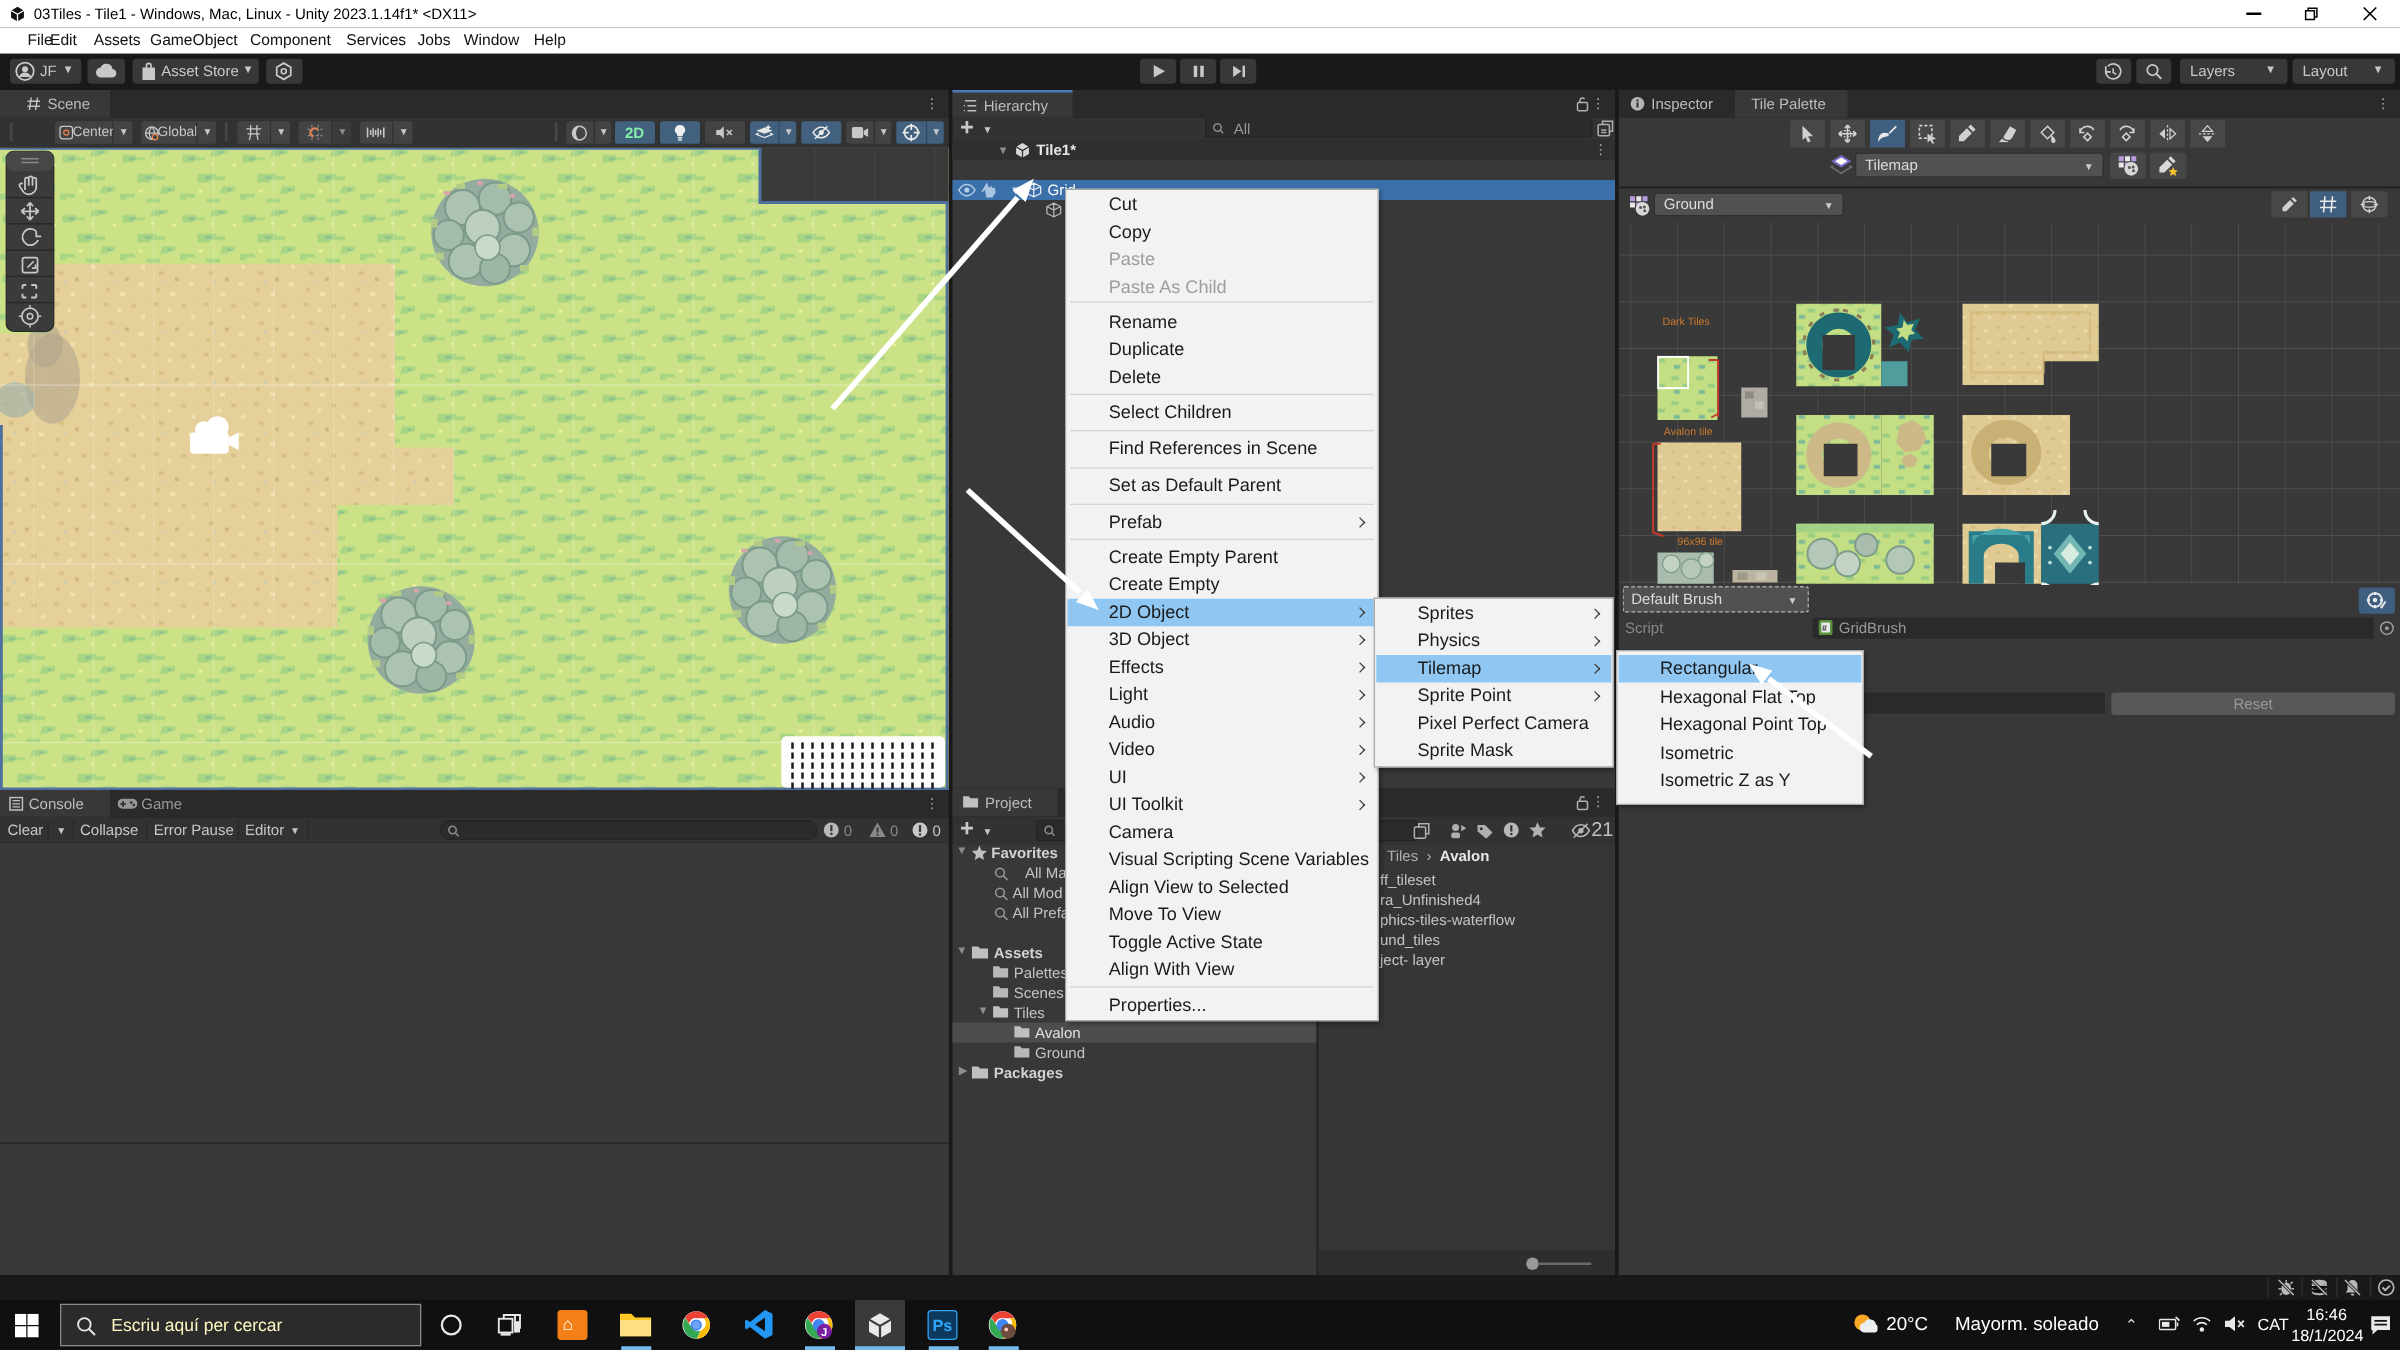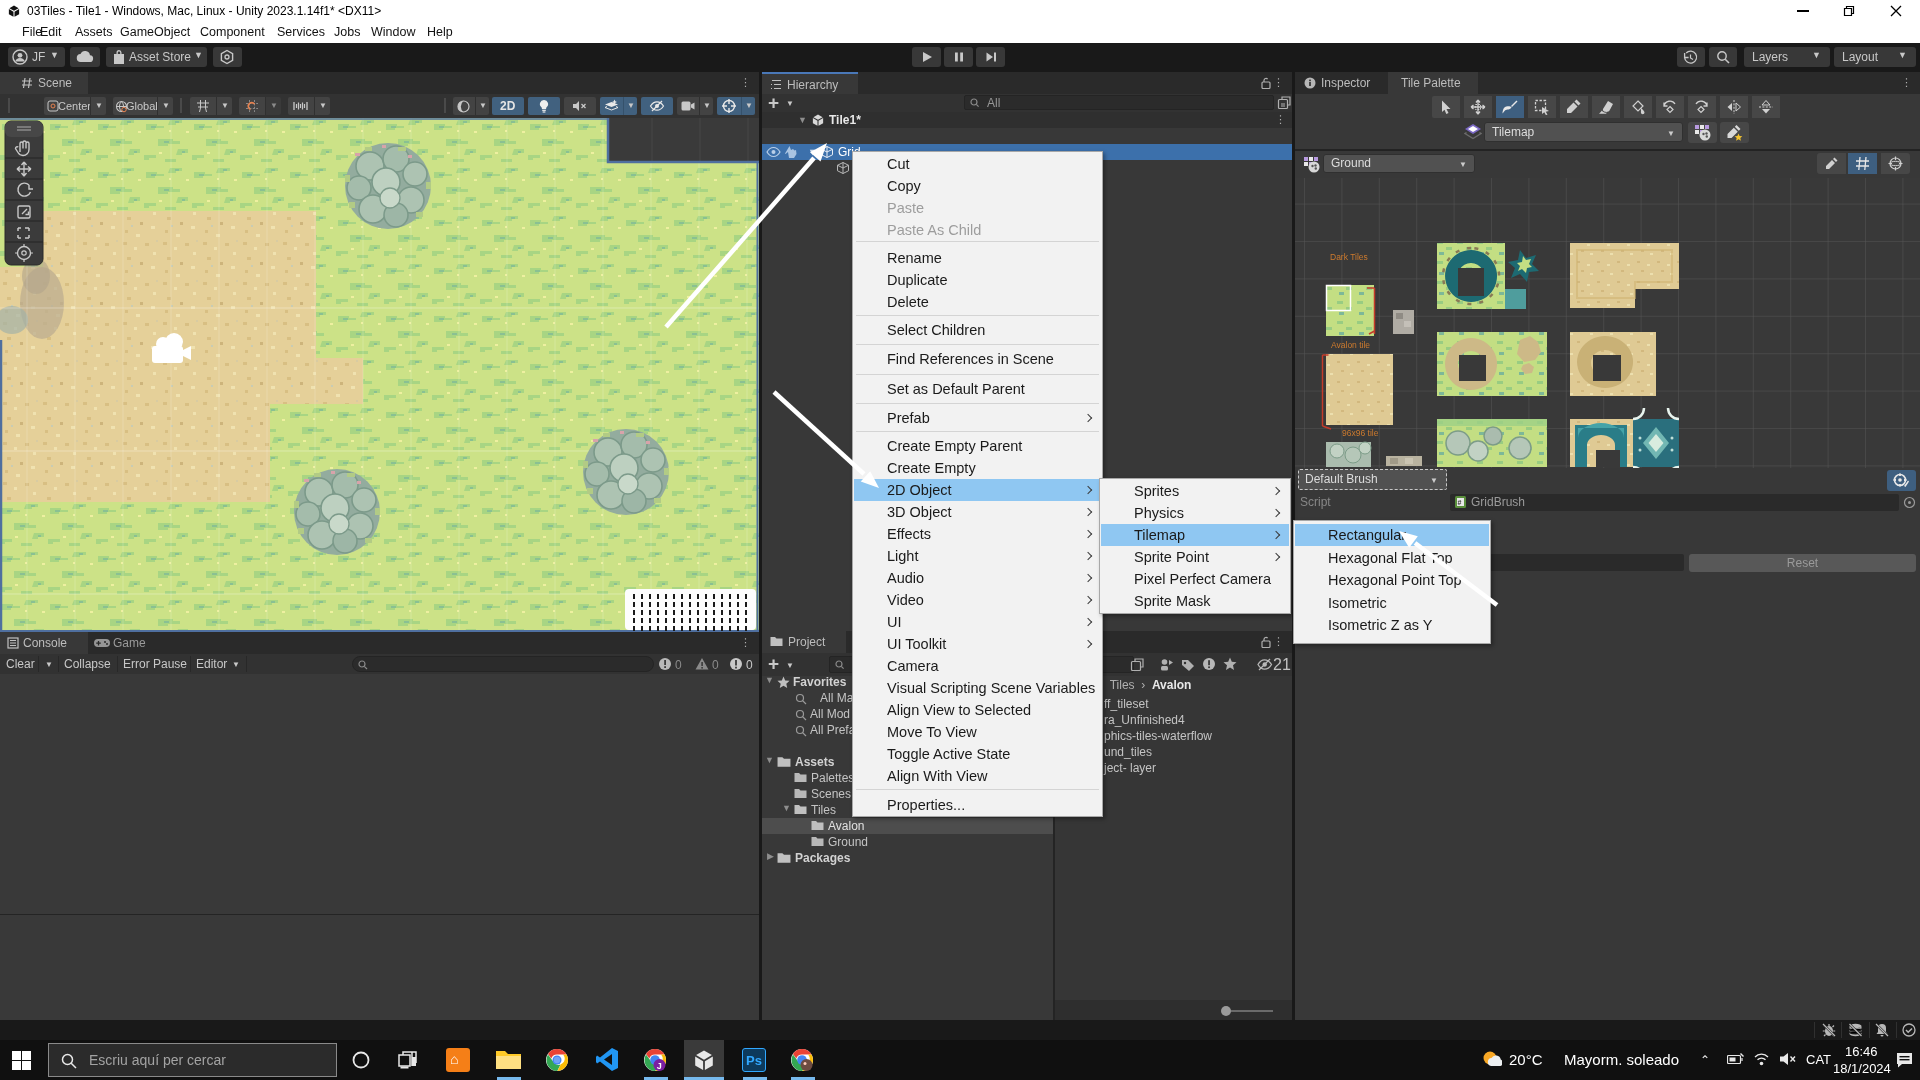--- a/index.html
+++ b/index.html
@@ -192,21 +192,21 @@
     <div class="abs" style="left:444px;top:4px;width:2px;height:15px;border-left:1px solid #4a4a4a;border-right:1px solid #4a4a4a"></div>
     <div class="abs" style="left:453px;top:3px;width:22px;height:18px;background:#434343;border-radius:2px 0 0 2px">
       <svg class="abs" style="left:3px;top:2px" width="15" height="15" viewBox="0 0 15 15">
           <circle cx="7.5" cy="7.5" r="5.5" fill="none" stroke="#c8c8c8" stroke-width="1.2"></circle>
           <path fill="#c8c8c8" d="M7.5 2 a5.5 5.5 0 0 0 0 11 a7 7 0 0 1 0 -11"></path>
         </svg>
     </div>
     <div class="abs" style="left:475px;top:3px;width:14px;height:18px;background:#434343;border-radius:0 2px 2px 0;border-left:1px solid #303030">
         <span class="abs" style="left:3px;top:4px;font-size:8px">▼</span>
       </div>
-    <div class="abs" style="left:492px;top:3px;width:32px;height:18px;background:#41617f;border-radius:2px;color:#e5e5e5;font-weight:bold">
+    <div class="abs" style="left:492px;top:3px;width:32px;height:18px;background:#41617f;border-radius:2px;color:#86efac;font-weight:bold">
         <span class="abs" style="left:8px;top:2px">2D</span>
       </div>
     <div class="abs" style="left:528px;top:3px;width:32px;height:18px;background:#41617f;border-radius:2px">
       <svg class="abs" style="left:10px;top:2px" width="12" height="14" viewBox="0 0 12 14">
           <path fill="#eee" d="M6 1 a4 4 0 0 1 2.5 7.2 L8 10 H4 L3.5 8.2 A4 4 0 0 1 6 1 Z"></path>
           <rect x="4.2" y="10.7" width="3.6" height="1.2" fill="#eee"></rect>
           <rect x="4.6" y="12.4" width="2.8" height="1.2" fill="#eee"></rect>
         </svg>
     </div>
     <div class="abs" style="left:564px;top:3px;width:32px;height:18px;background:#434343;border-radius:2px">
@@ -1095,21 +1095,21 @@
 
   <div id="taskbar" class="abs" style="left:0;top:1040px;width:1920px;height:40px;background:#101010">
     <svg class="abs" style="left:12px;top:11px" width="19" height="19" viewBox="0 0 19 19">
         <path fill="#ffffff" d="M0 0 H9 V9 H0 Z M10 0 H19 V9 H10 Z M0 10 H9 V19 H0 Z M10 10 H19 V19 H10 Z"></path>
       </svg>
     <div class="abs" style="left:48px;top:3px;width:289px;height:34px;background:#2b2b2b;border:1px solid #8a8a8a">
       <svg class="abs" style="left:12px;top:9px" width="16" height="16" viewBox="0 0 16 16">
           <circle cx="6.5" cy="6.5" r="5" fill="none" stroke="#e8e8e8" stroke-width="1.5"></circle>
           <path stroke="#e8e8e8" stroke-width="1.5" d="M10.2 10.2 L15 15"></path>
         </svg>
-      <span class="abs" style="left:40px;top:8px;color:#a3a3a3;font-size:14px">Escriu aquí per cercar</span>
+      <span class="abs" style="left:40px;top:8px;color:#fef9c3;font-size:14px">Escriu aquí per cercar</span>
     </div>
     <svg class="abs" style="left:352px;top:11px" width="18" height="18" viewBox="0 0 18 18">
         <circle cx="9" cy="9" r="7.5" fill="none" stroke="#e8e8e8" stroke-width="1.8"></circle>
       </svg>
     <svg class="abs" style="left:398px;top:11px" width="19" height="18" viewBox="0 0 19 18">
         <rect x="1" y="4" width="11" height="11" fill="none" stroke="#e8e8e8" stroke-width="1.5"></rect>
         <path stroke="#e8e8e8" stroke-width="1.5" d="M5 4 V1 H18 V12 M14 1 V15" fill="none"></path>
         <rect x="14" y="6" width="4" height="9" fill="#e8e8e8"></rect>
         <rect x="2.5" y="15.5" width="8" height="2" fill="#e8e8e8"></rect>
       </svg>

